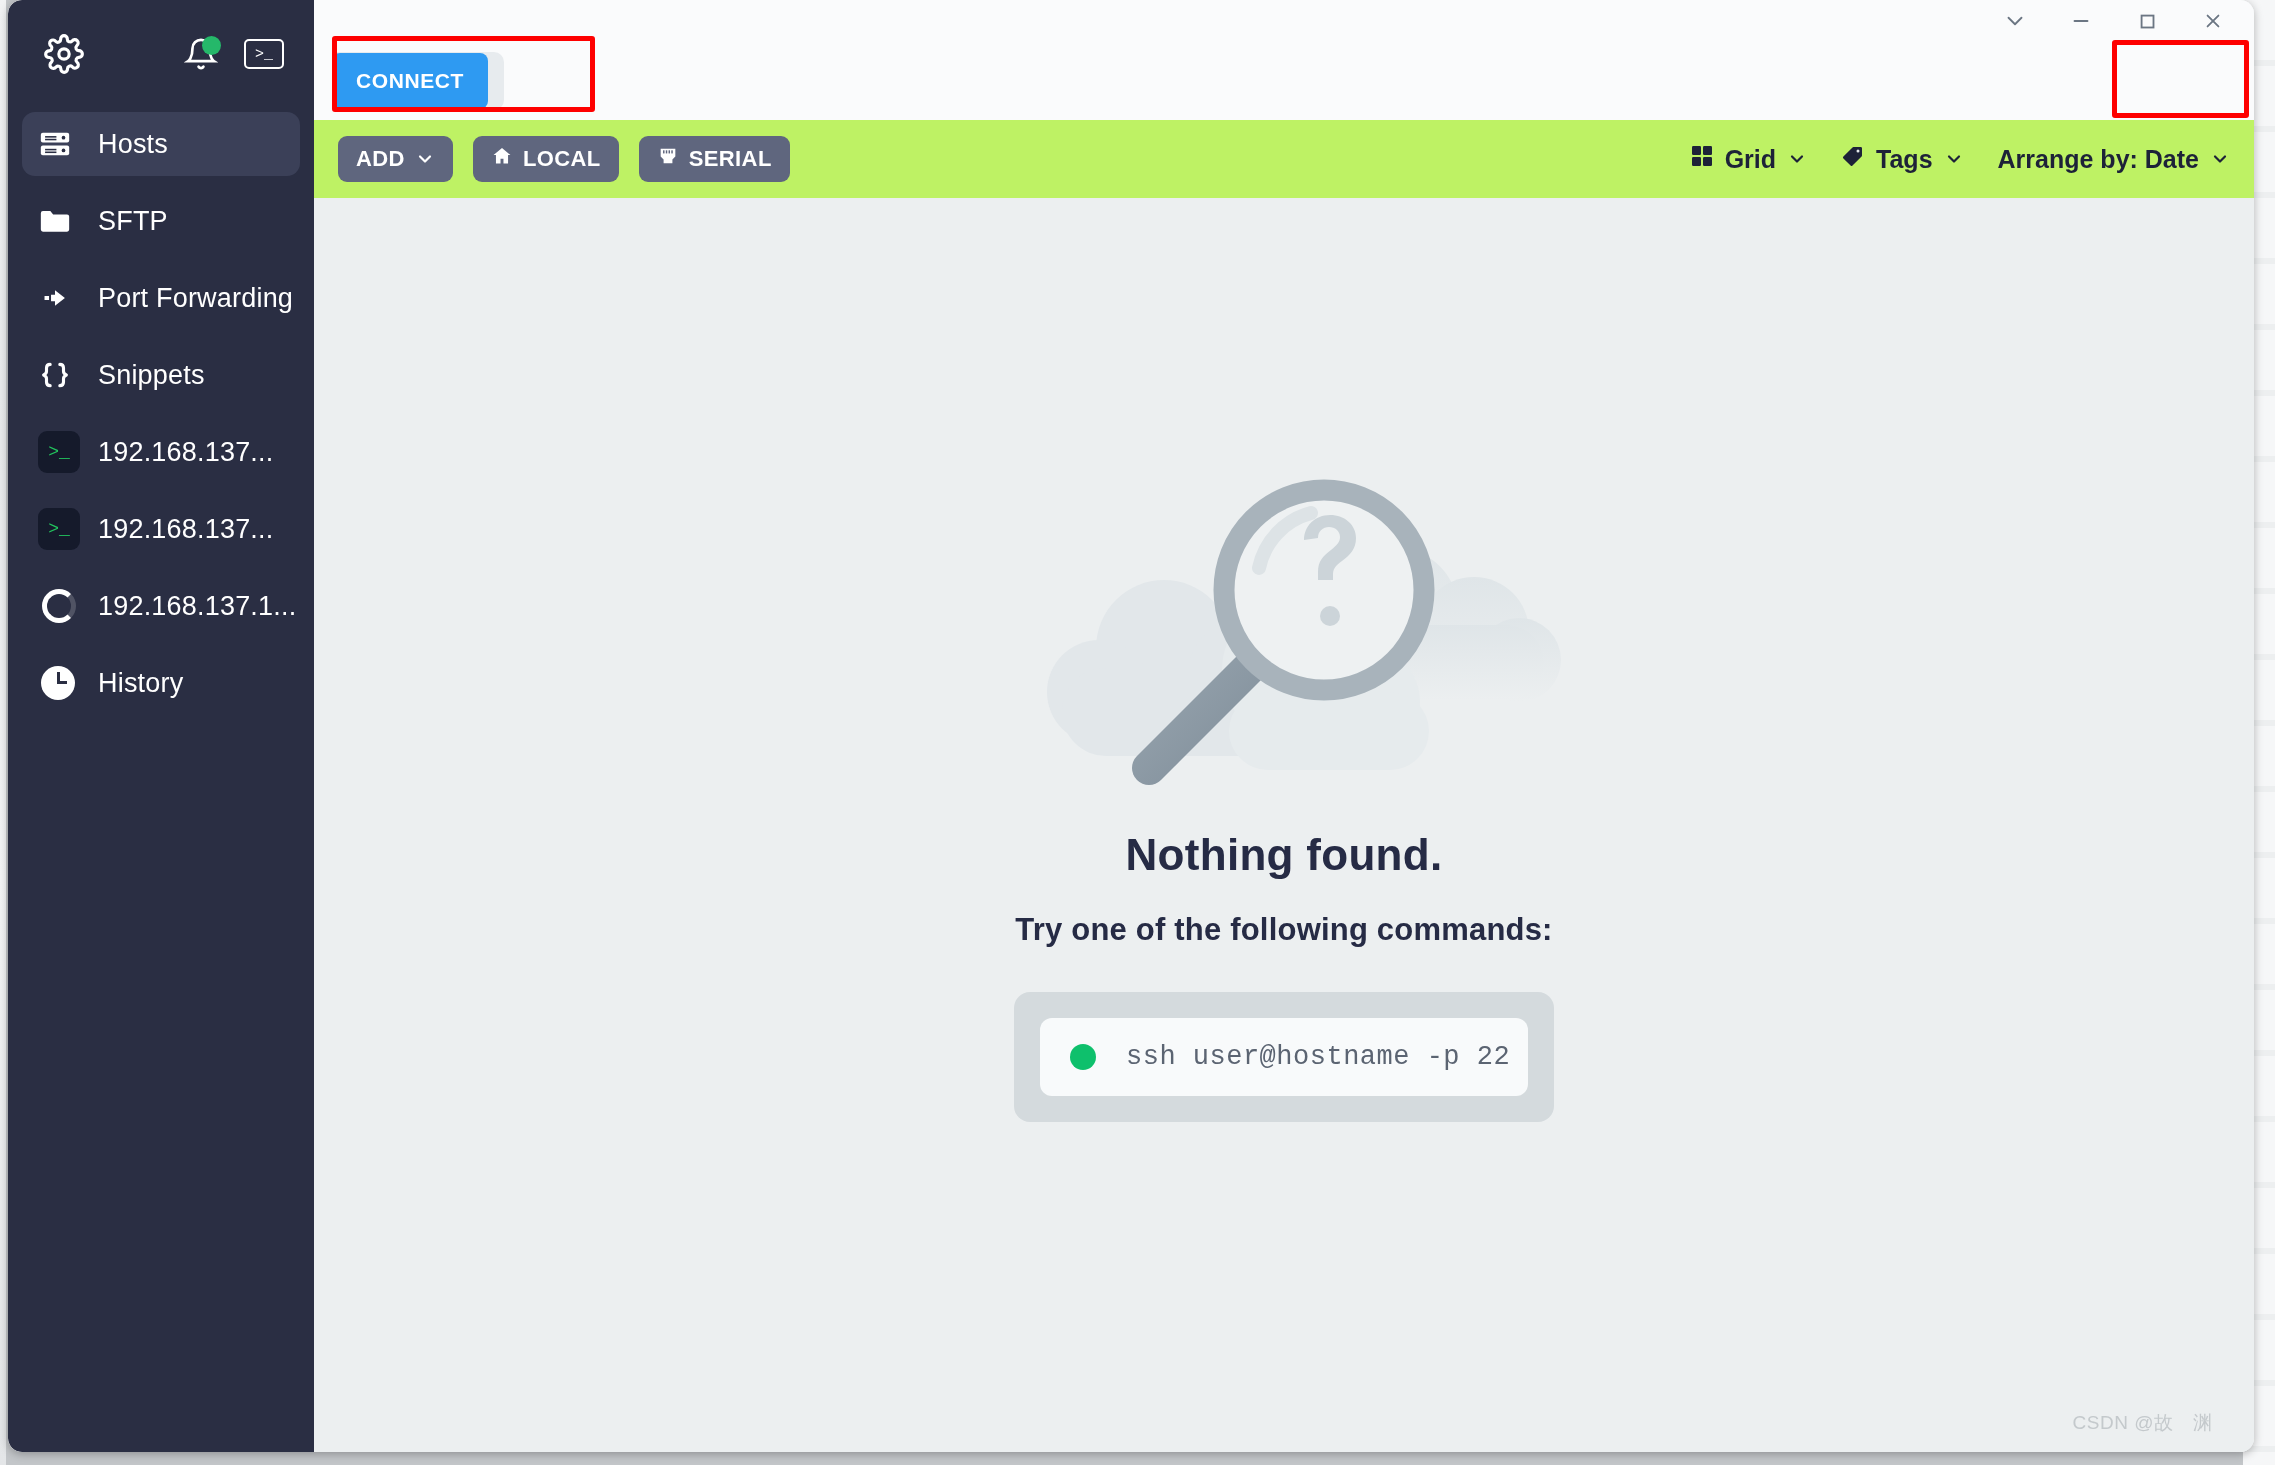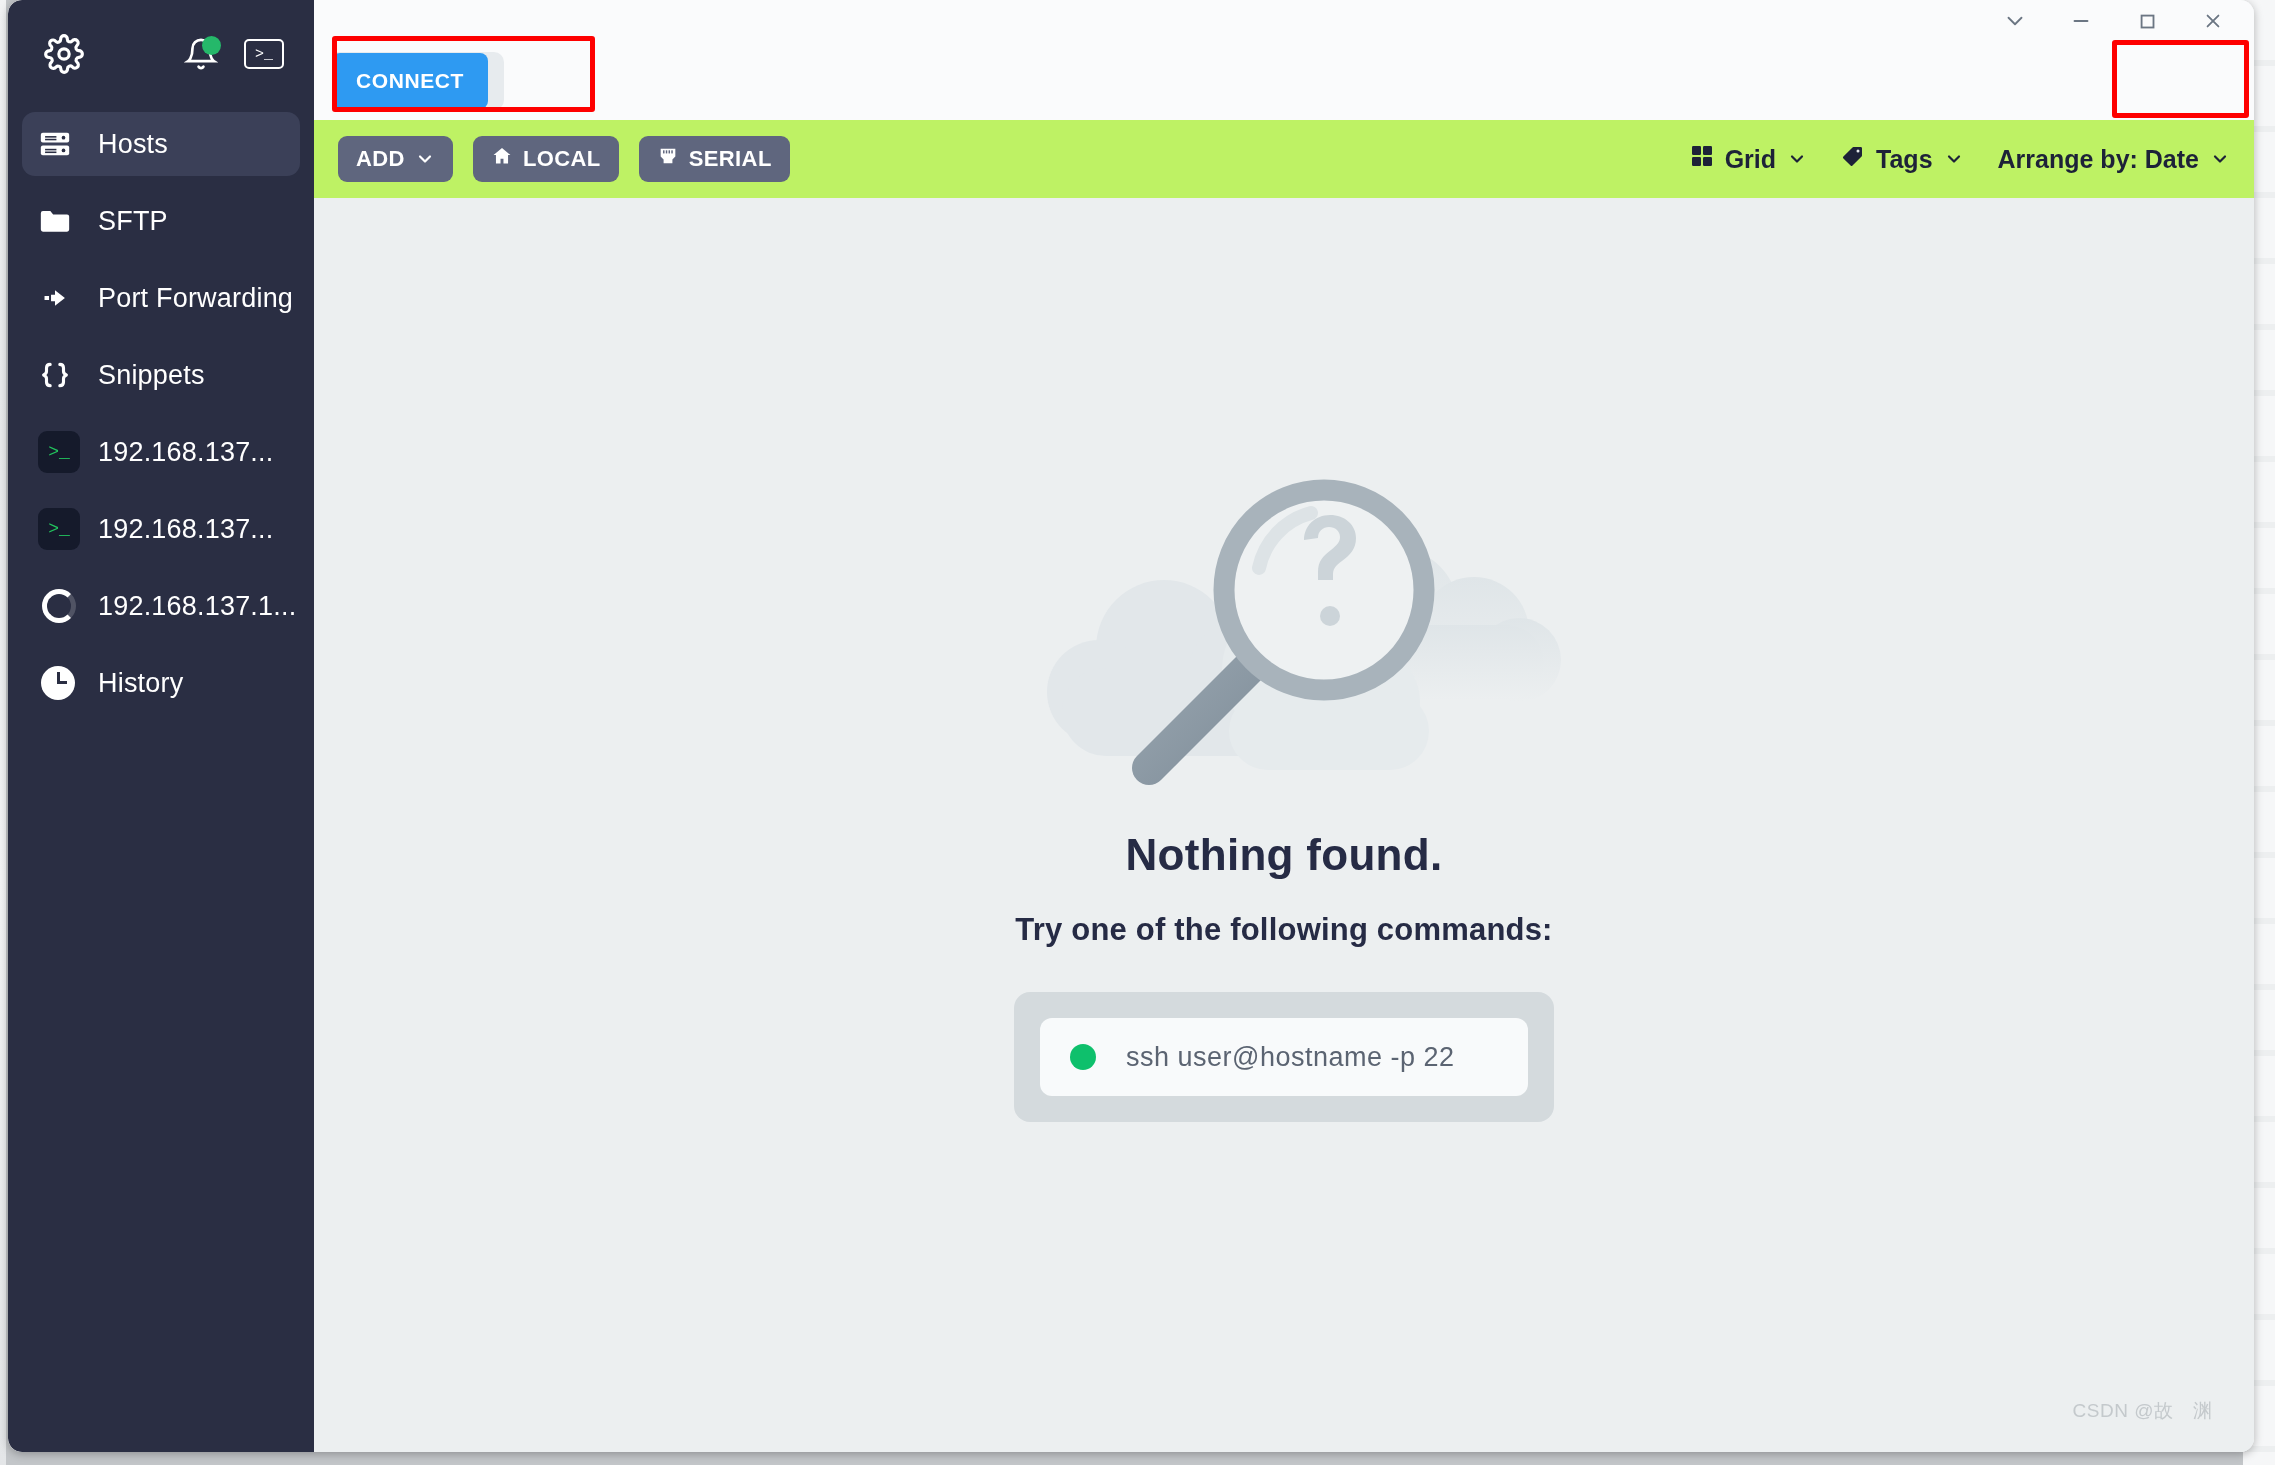--- a/index.html
+++ b/index.html
@@ -326,29 +326,29 @@
     box-sizing: border-box;
   }
   .dot {
     width: 26px; height: 26px;
     border-radius: 50%;
     background: #0ec06c;
     flex: 0 0 26px;
   }
   .cmd-text {
     margin-left: 30px;
-    font-family: Liberation Sans, sans-serif;
+    font-family: Liberation Mono, monospace;
     font-size: 27px;
     color: #5b6472;
     letter-spacing: .5px;
   }
   .watermark {
     position: absolute;
     right: 22px;
-    bottom: 28px;
+    bottom: 16px;
     color: #c4c9cc;
     font-size: 19px;
     letter-spacing: .5px;
     user-select: none;
   }
 </style>
 </head>
 <body>
 
 <div id="screen">

